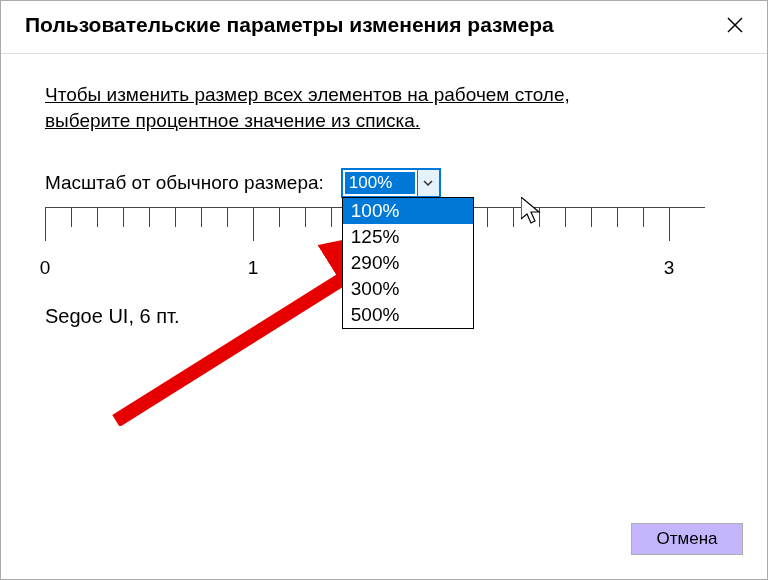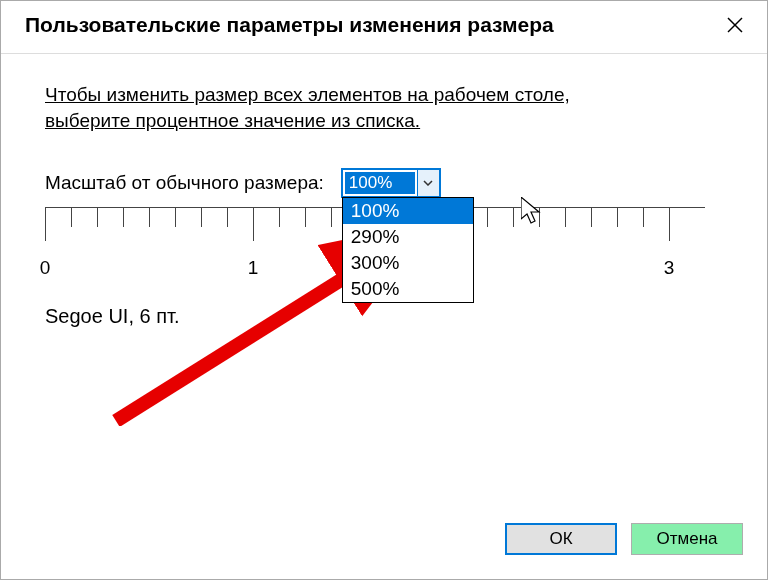--- a/index.html
+++ b/index.html
@@ -146,21 +146,21 @@
     position: absolute;
     right: 24px;
     bottom: 24px;
     display: flex;
     gap: 14px;
   }
   .btn {
     min-width: 112px;
     height: 32px;
     border: 1px solid #adadad;
-    background: #86efac;
+    background: #c4b5fd;
     font-size: 17px;
     display: flex;
     align-items: center;
     justify-content: center;
     cursor: pointer;
   }
   .btn.primary {
     border: 2px solid #0078d7;
     background: #e1e1e1;
   }
@@ -189,20 +189,21 @@
         <div class="combo-box">
           <div class="combo-value">100%</div>
           <div class="combo-btn">
             <svg width="10" height="6" viewBox="0 0 10 6">
               <polyline points="1,1 5,5 9,1" fill="none" stroke="#333" stroke-width="1.5"></polyline>
             </svg>
           </div>
         </div>
         <div class="dropdown">
           <div class="option selected">100%</div>
+          <div class="option">125%</div>
           <div class="option">290%</div>
           <div class="option">300%</div>
           <div class="option">500%</div>
         </div>
       </div>
     </div>
 
     <div class="ruler-wrap">
       <div class="ruler-line"></div>
 
@@ -249,17 +250,16 @@
     </defs>
     <line x1="5" y1="195" x2="300" y2="10" stroke="#e60000" stroke-width="14" marker-end="url(#arrowhead)"></line>
     <polygon points="290,0 330,20 296,50" fill="#e60000"></polygon>
   </svg>
 
   <svg class="cursor" width="24" height="30" viewBox="0 0 24 30">
     <polygon points="0,0 0,22 6,17 10,26 14,24 10,15 18,15" fill="#fff" stroke="#000" stroke-width="1.2"></polygon>
   </svg>
 
   <div class="button-row">
-    <div class="btn primary">ОК</div>
     <div class="btn">Отмена</div>
   </div>
 
 </div>
 
 </body></html>

